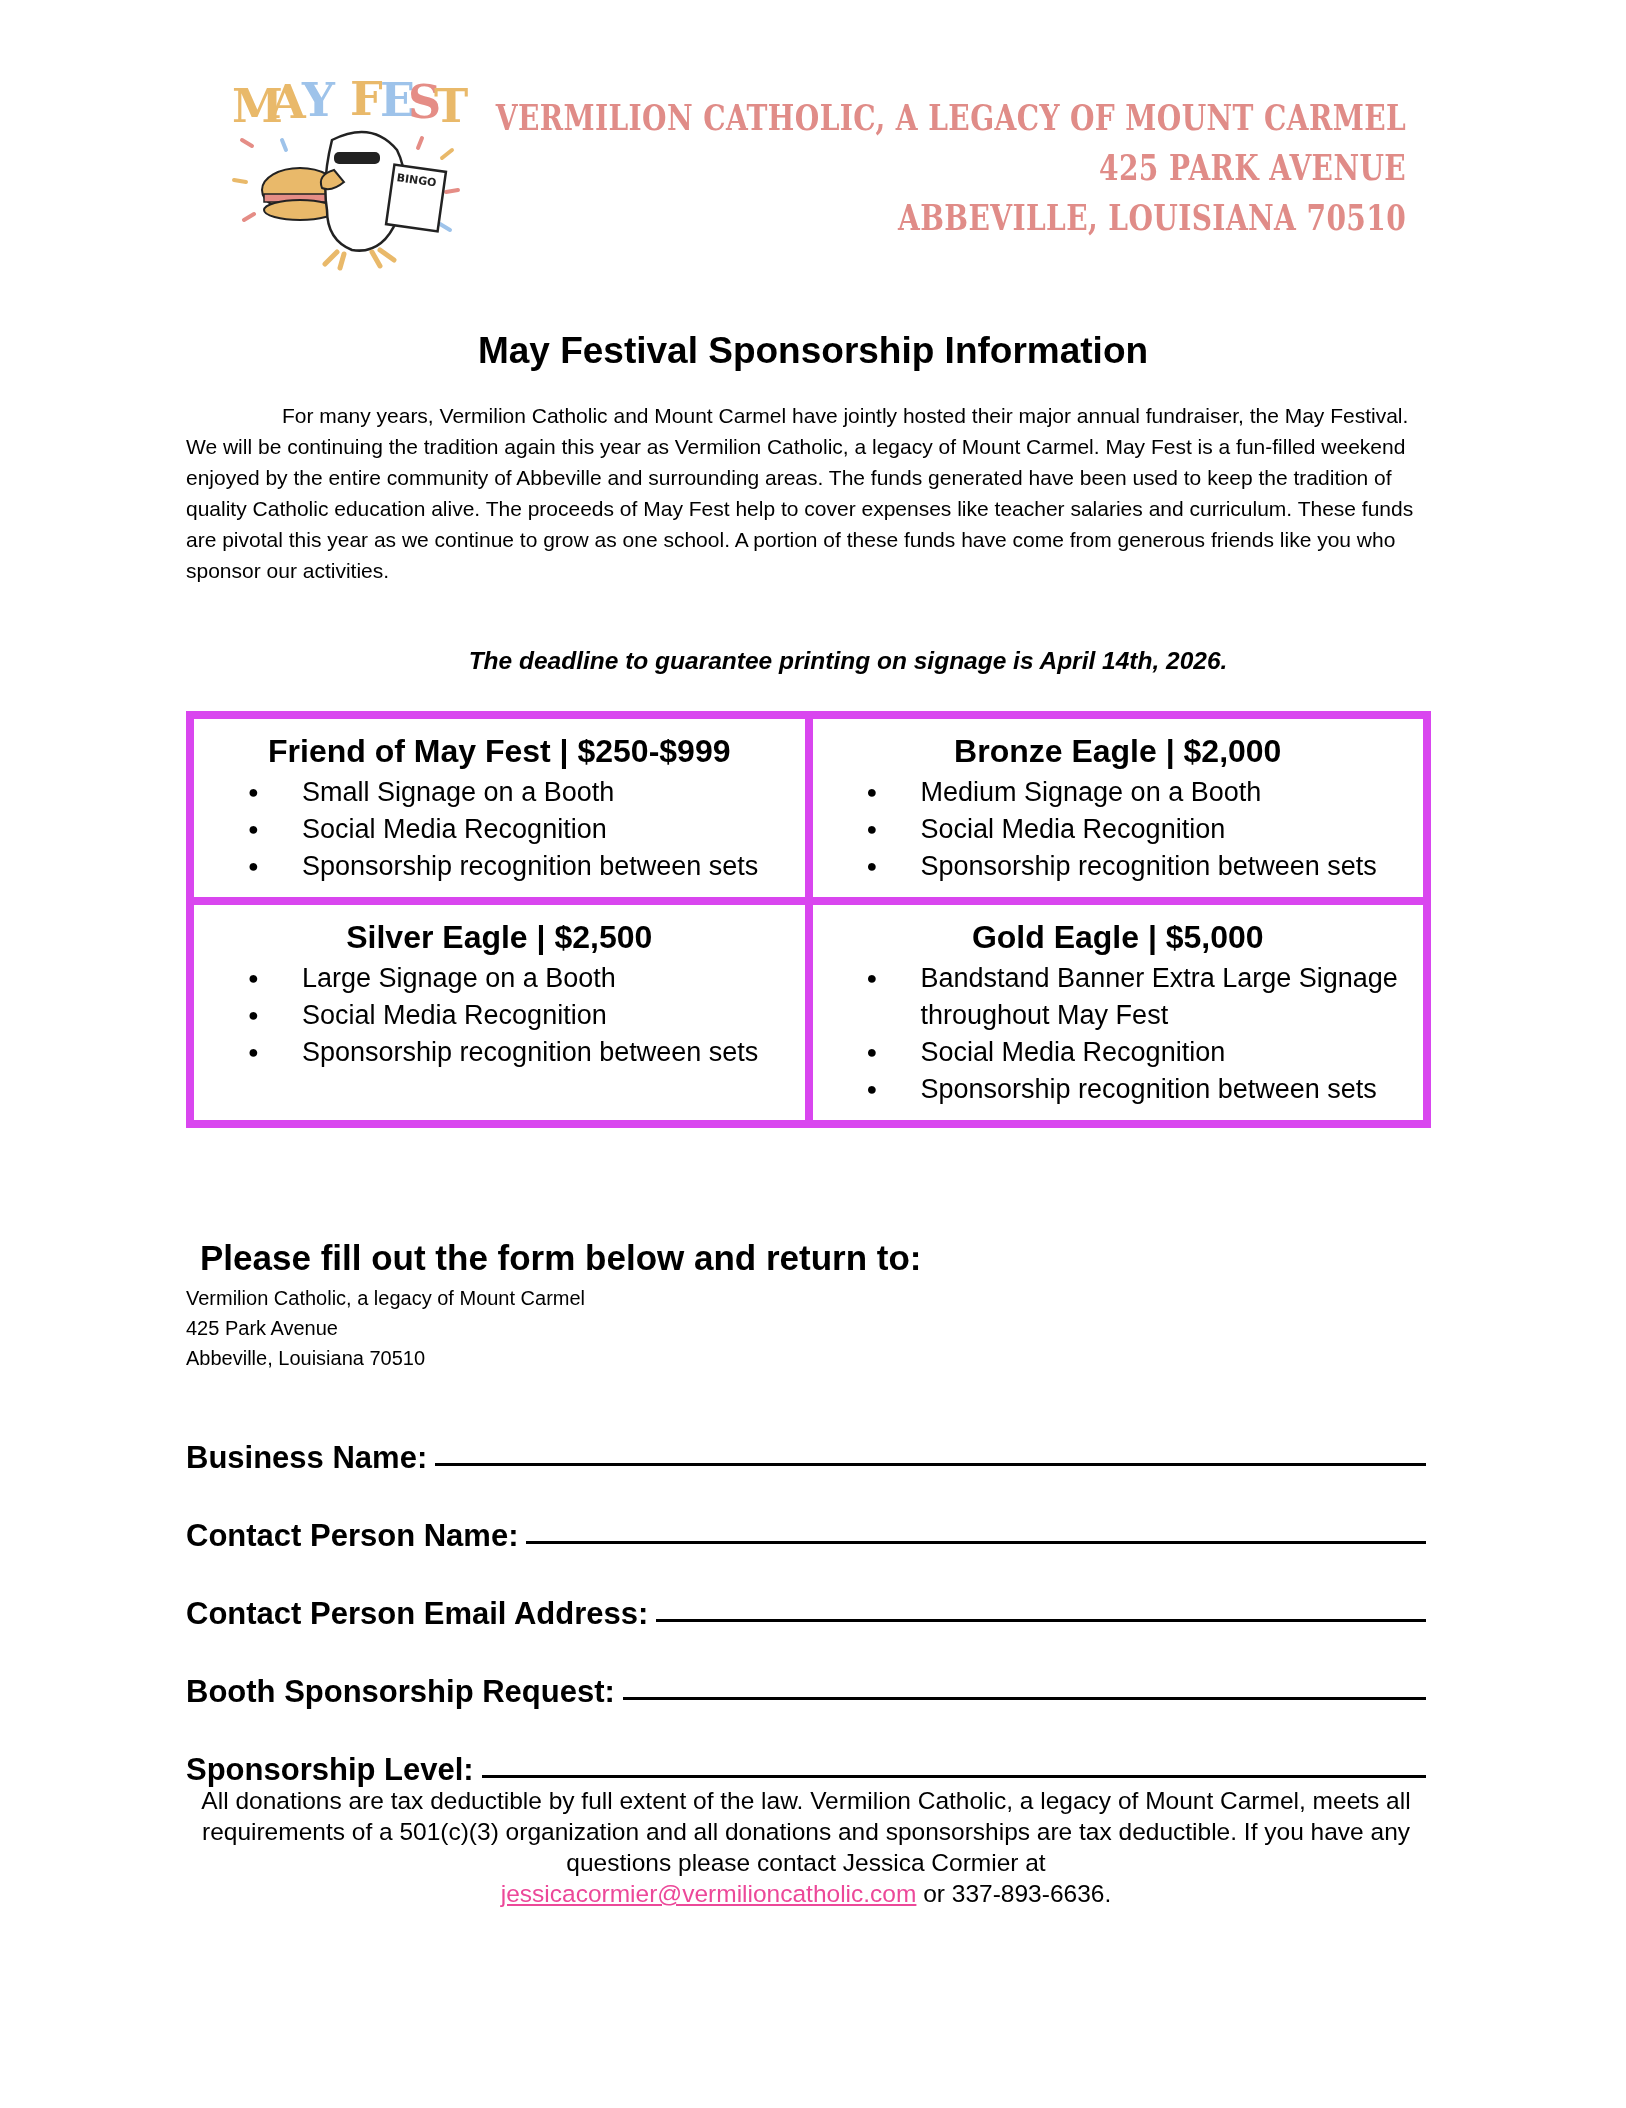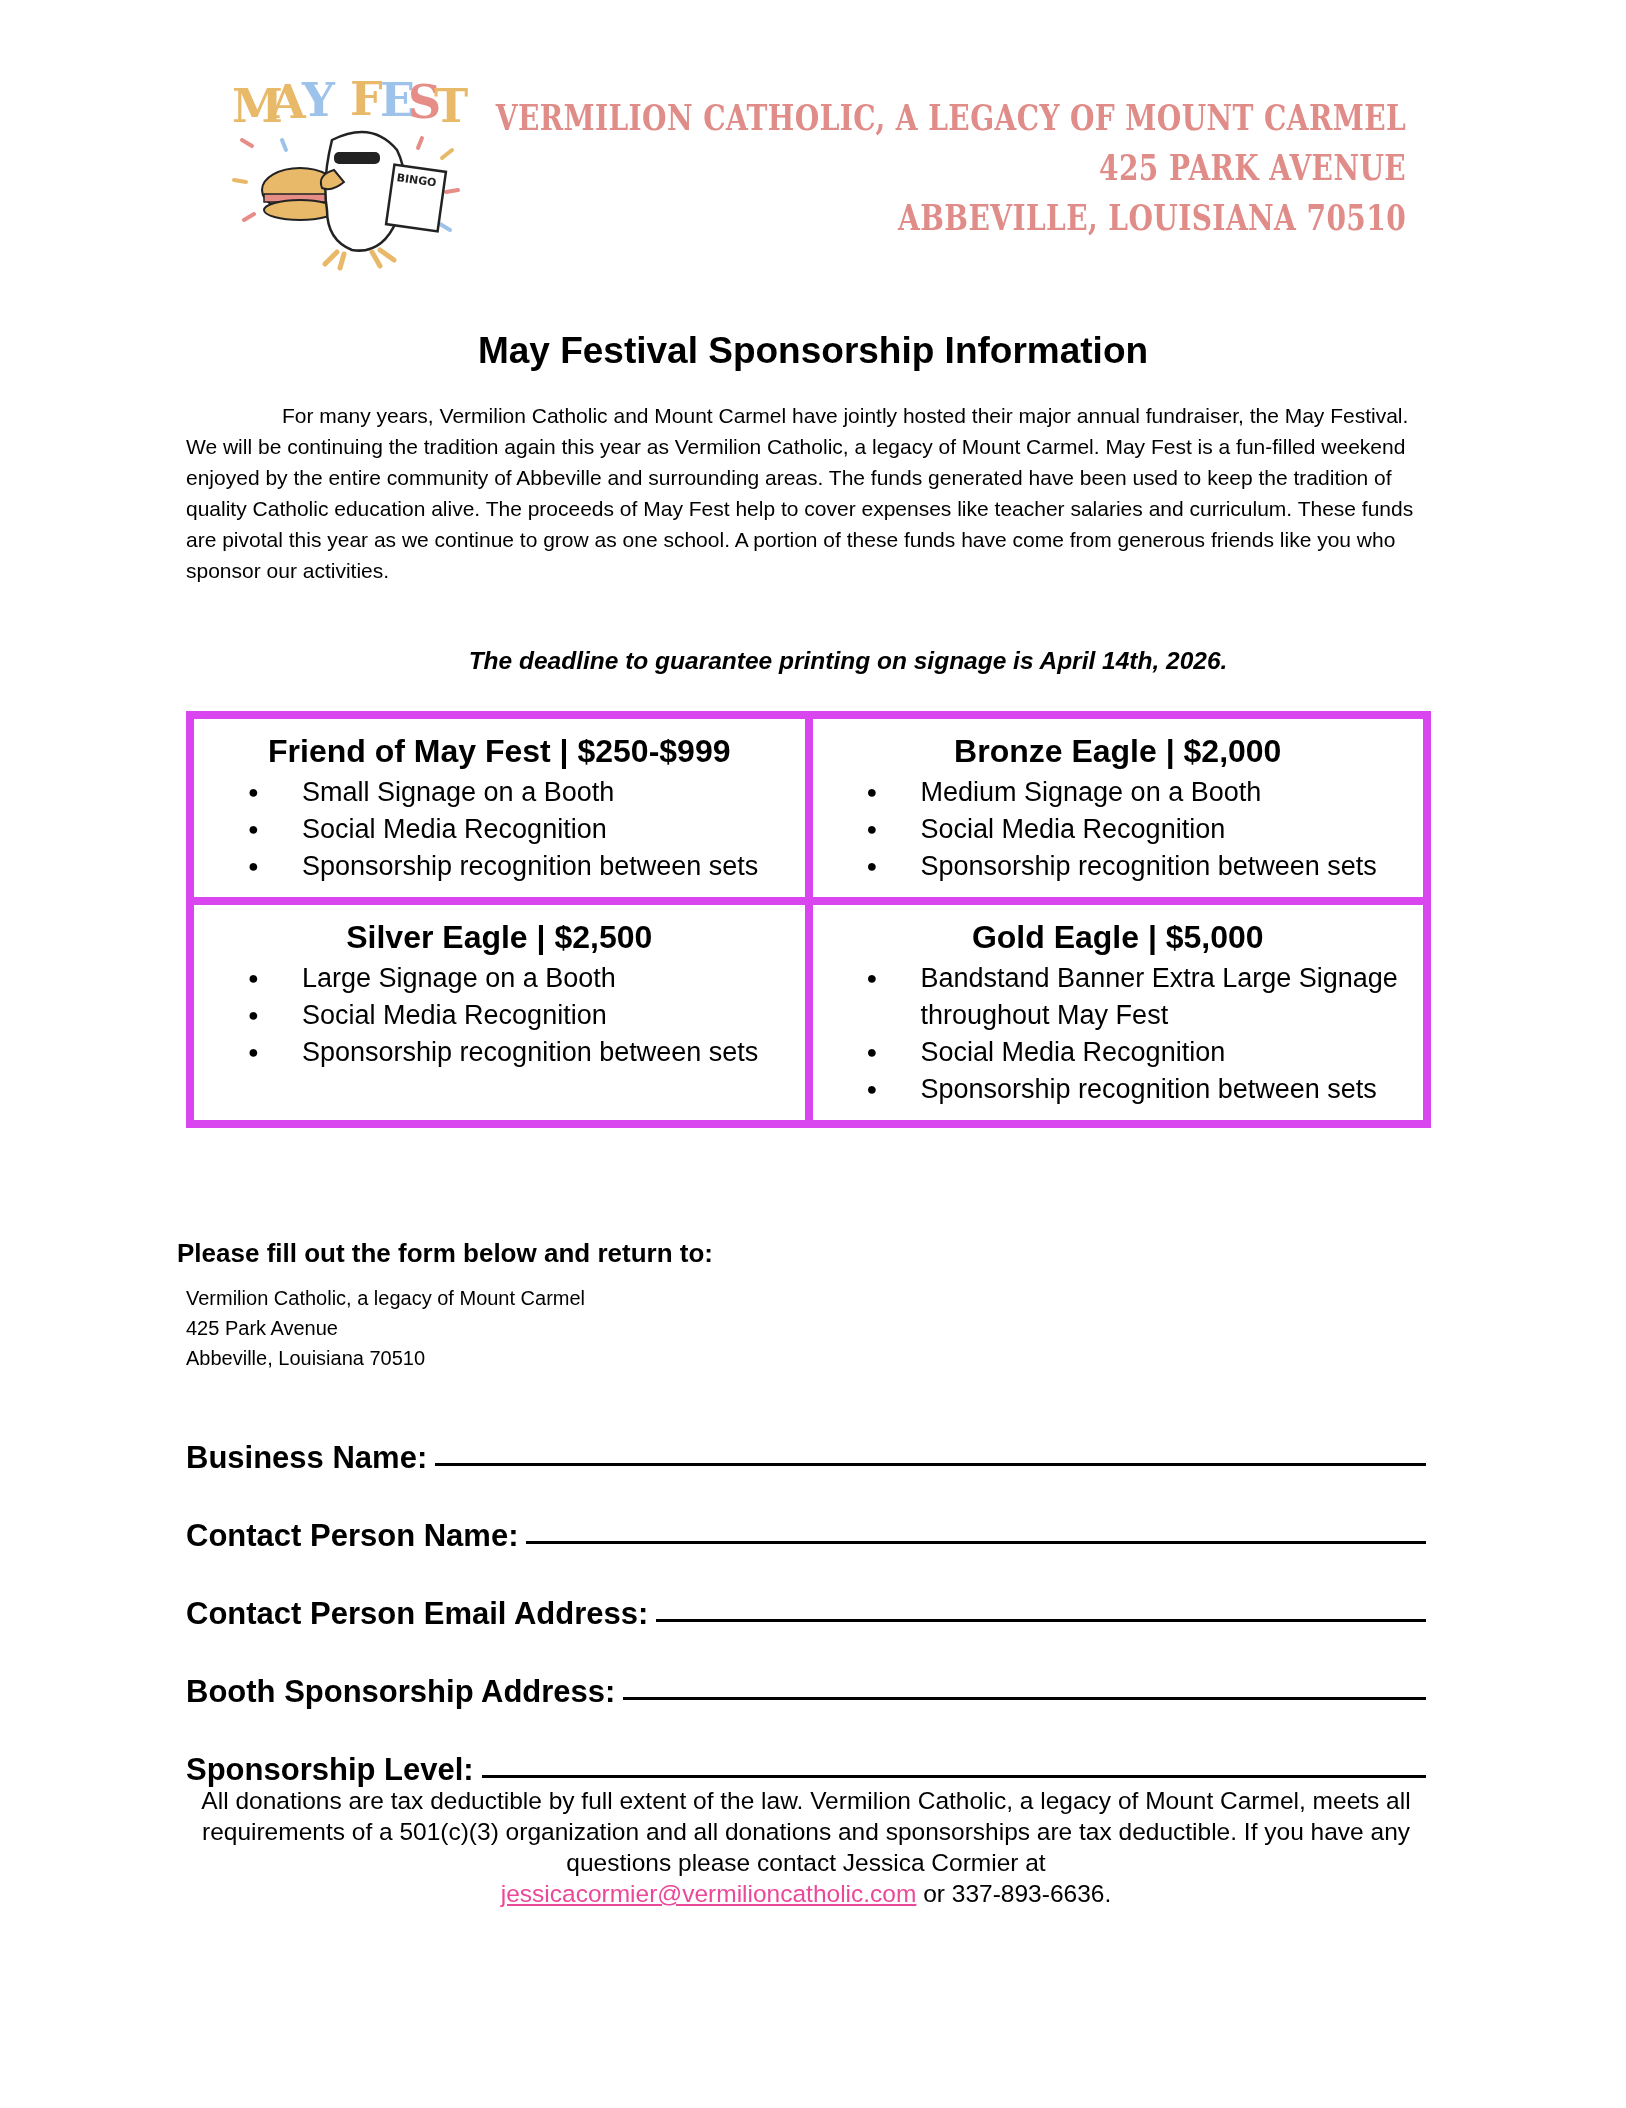--- a/index.html
+++ b/index.html
@@ -10,21 +10,21 @@
   .title { position: absolute; left: 0; width: 100%; top: 330px; text-align: center; font-size: 37px; font-weight: bold; }
   .intro { position: absolute; left: 186px; width: 1240px; top: 400px; font-size: 21px; line-height: 31px; }
   .intro p { margin: 0; text-indent: 96px; }
   .deadline { position: absolute; left: 0; width: 100%; top: 647px; text-align: center; font-size: 24.5px; font-weight: bold; font-style: italic; padding-left: 70px; box-sizing: border-box; }
   .tiers { position: absolute; left: 186px; top: 711px; width: 1245px; border: 3px solid #000; border-collapse: collapse; }
   .tiers td { border: 8px solid #d946ef; width: 50%; vertical-align: top; padding: 14px 20px 12px 54px; }
   .tier-title { text-align: center; font-size: 32px; font-weight: bold; margin-left: -34px; margin-bottom: 4px; }
   .tier-list { list-style: none; margin: 0; padding: 0; }
   .tier-list li { position: relative; padding-left: 54px; font-size: 27px; line-height: 37px; }
   .tier-list li::before { content: "\25CF"; position: absolute; left: 0; top: 0; font-size: 18px; }
-  .form-head { position: absolute; left: 177px; top: 1238px; font-size: 26px; font-weight: bold; }
+  .form-head { position: absolute; left: 200px; top: 1238px; font-size: 35px; font-weight: bold; }
   .return-addr { position: absolute; left: 186px; top: 1283px; font-size: 20px; line-height: 30px; }
   .fields { position: absolute; left: 186px; top: 1398px; width: 1240px; }
   .field { display: flex; align-items: flex-end; height: 78px; font-size: 31px; font-weight: bold; }
   .field .lbl { white-space: nowrap; margin-right: 8px; }
   .field .line { flex: 1; border-bottom: 3px solid #000; height: 0; margin-bottom: 10px; }
   .footer { position: absolute; left: 186px; width: 1240px; top: 1785px; text-align: center; font-size: 24.5px; line-height: 31px; }
   .footer a { color: #ec4899; text-decoration: underline; }
 </style>
 </head>
 <body>
@@ -135,21 +135,21 @@
   </div>
   <div class="field">
     <span class="lbl">Contact Person Name:</span>
     <span class="line"></span>
   </div>
   <div class="field">
     <span class="lbl">Contact Person Email Address:</span>
     <span class="line"></span>
   </div>
   <div class="field">
-    <span class="lbl">Booth Sponsorship Address:</span>
+    <span class="lbl">Booth Sponsorship Request:</span>
     <span class="line"></span>
   </div>
   <div class="field">
     <span class="lbl">Sponsorship Level:</span>
     <span class="line"></span>
   </div>
 </div>
 
 <div class="footer">
   <span>All donations are tax deductible by full extent of the law. Vermilion Catholic, a legacy of Mount Carmel, meets all requirements of a 501(c)(3) organization and all donations and sponsorships are tax deductible. If you have any questions please contact Jessica Cormier at</span><br>

